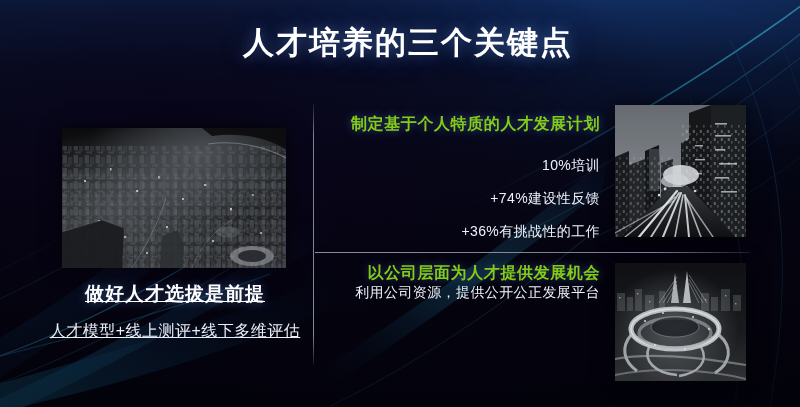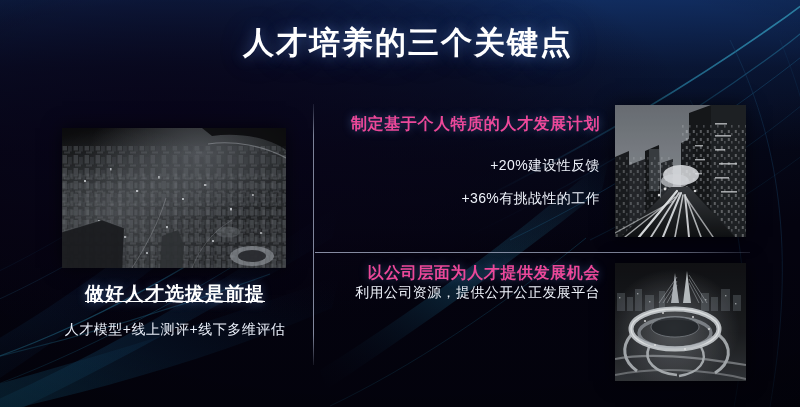--- a/index.html
+++ b/index.html
@@ -112,35 +112,36 @@
   .block-left .head {
     font-size: 19px;
     font-weight: bold;
     color: #ffffff;
     letter-spacing: 1px;
     text-shadow: 0 0 10px rgba(110,160,245,0.4);
     margin: 0 0 14px 0;
     text-decoration: underline;
   }
   .block-left .sub {
-    font-size: 14px;
+    font-size: 16px;
     color: #e9eef8;
     letter-spacing: 0.5px;
     margin: 6px;
+    text-decoration: underline;
   }
 
   .block-right {
     width: 300px;
     left: 300px;
     text-align: right;
   }
   .block-right .head {
     font-size: 16px;
     font-weight: bold;
-    color: #ec4899;
+    color: #84cc16;
     letter-spacing: 0.6px;
     text-shadow: 0 0 10px rgba(110,160,245,0.42);
     margin: 0;
   }
   .block-right .lines { margin: 0; padding: 0; list-style: none; }
   .block-right .lines li {
     font-size: 14px;
     color: #eef2fa;
     letter-spacing: 0.4px;
   }
@@ -473,21 +474,22 @@
   </div>
 
   <div class="panel block-left">
     <p class="head">做好人才选拔是前提</p>
     <p class="sub">人才模型+线上测评+线下多维评估</p>
   </div>
 
   <div class="panel block-right" id="block-top-right">
     <p class="head">制定基于个人特质的人才发展计划</p>
     <ul class="lines">
-      <li>+20%建设性反馈</li>
+      <li>10%培训</li>
+      <li>+74%建设性反馈</li>
       <li>+36%有挑战性的工作</li>
     </ul>
   </div>
 
   <div class="panel block-right" id="block-bottom-right">
     <p class="head">以公司层面为人才提供发展机会</p>
     <ul class="lines">
       <li>利用公司资源，提供公开公正发展平台</li>
     </ul>
   </div>

